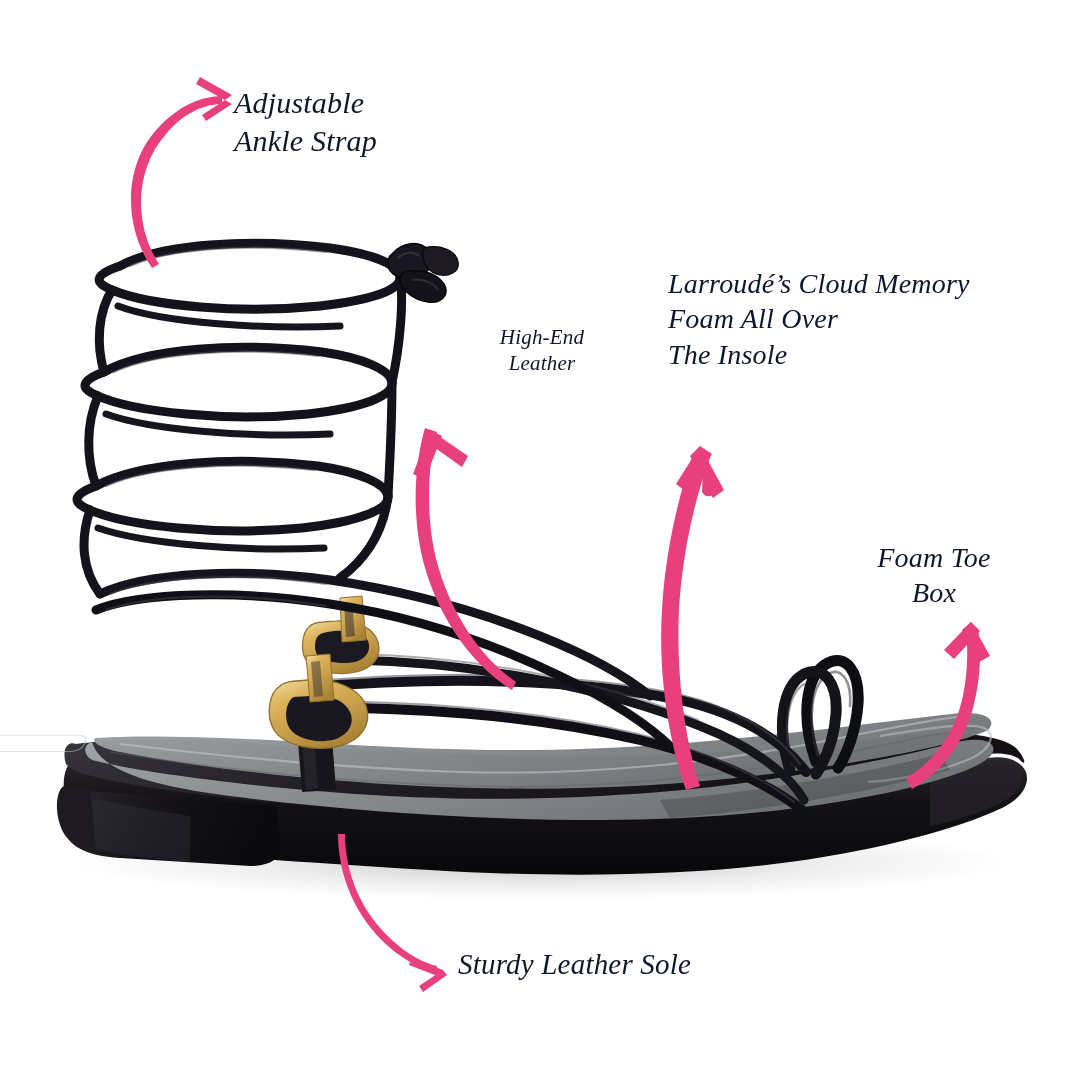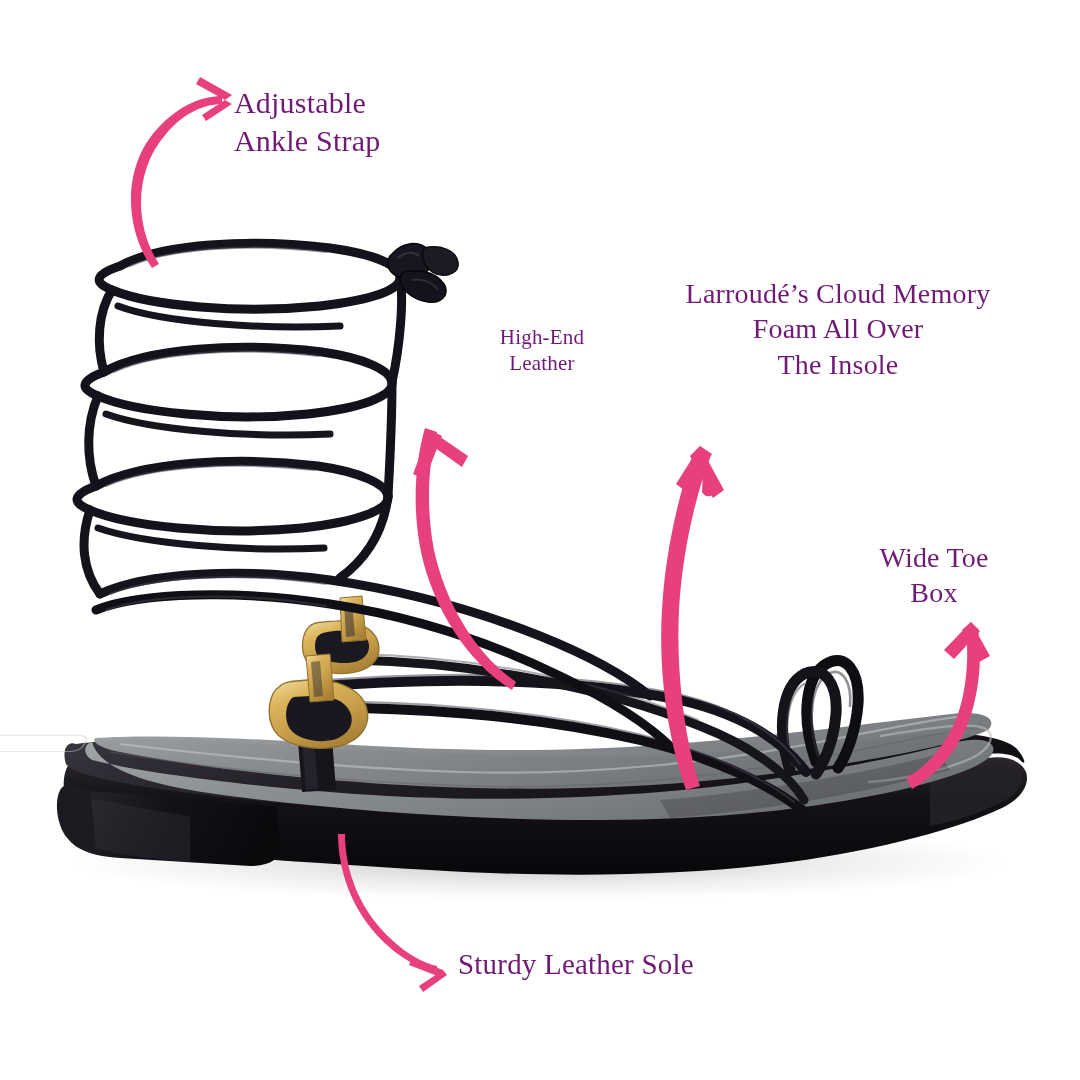--- a/index.html
+++ b/index.html
@@ -18,22 +18,23 @@
   #product-svg {
     position: absolute;
     left: 0;
     top: 0;
     width: 1080px;
     height: 1080px;
     display: block;
   }
   .callout {
     position: absolute;
-    color: #701a75;
+    color: #0f172a;
     font-family: "Liberation Serif", "DejaVu Serif", serif;
+    font-style: italic;
     font-weight: 400;
     line-height: 1.26;
     white-space: pre-line;
     letter-spacing: 0.2px;
     user-select: none;
   }
   #callout-ankle {
     left: 234px;
     top: 84px;
     font-size: 30px;
@@ -41,23 +42,22 @@
   }
   #callout-leather {
     left: 452px;
     top: 324px;
     font-size: 21px;
     text-align: center;
     width: 180px;
   }
   #callout-insole {
     left: 668px;
-    top: 276px;
+    top: 266px;
     font-size: 28px;
-    text-align: center;
     width: 340px;
   }
   #callout-toe {
     left: 846px;
     top: 540px;
     font-size: 28px;
     text-align: center;
     width: 176px;
   }
   #callout-sole {
@@ -354,18 +354,18 @@
   <div class="callout" id="callout-ankle">Adjustable
 Ankle Strap</div>
 
   <div class="callout" id="callout-leather">High-End
 Leather</div>
 
   <div class="callout" id="callout-insole">Larroudé’s Cloud Memory
 Foam All Over
 The Insole</div>
 
-  <div class="callout" id="callout-toe">Wide Toe
+  <div class="callout" id="callout-toe">Foam Toe
 Box</div>
 
   <div class="callout" id="callout-sole">Sturdy Leather Sole</div>
 
 </div>
 
 </body></html>

